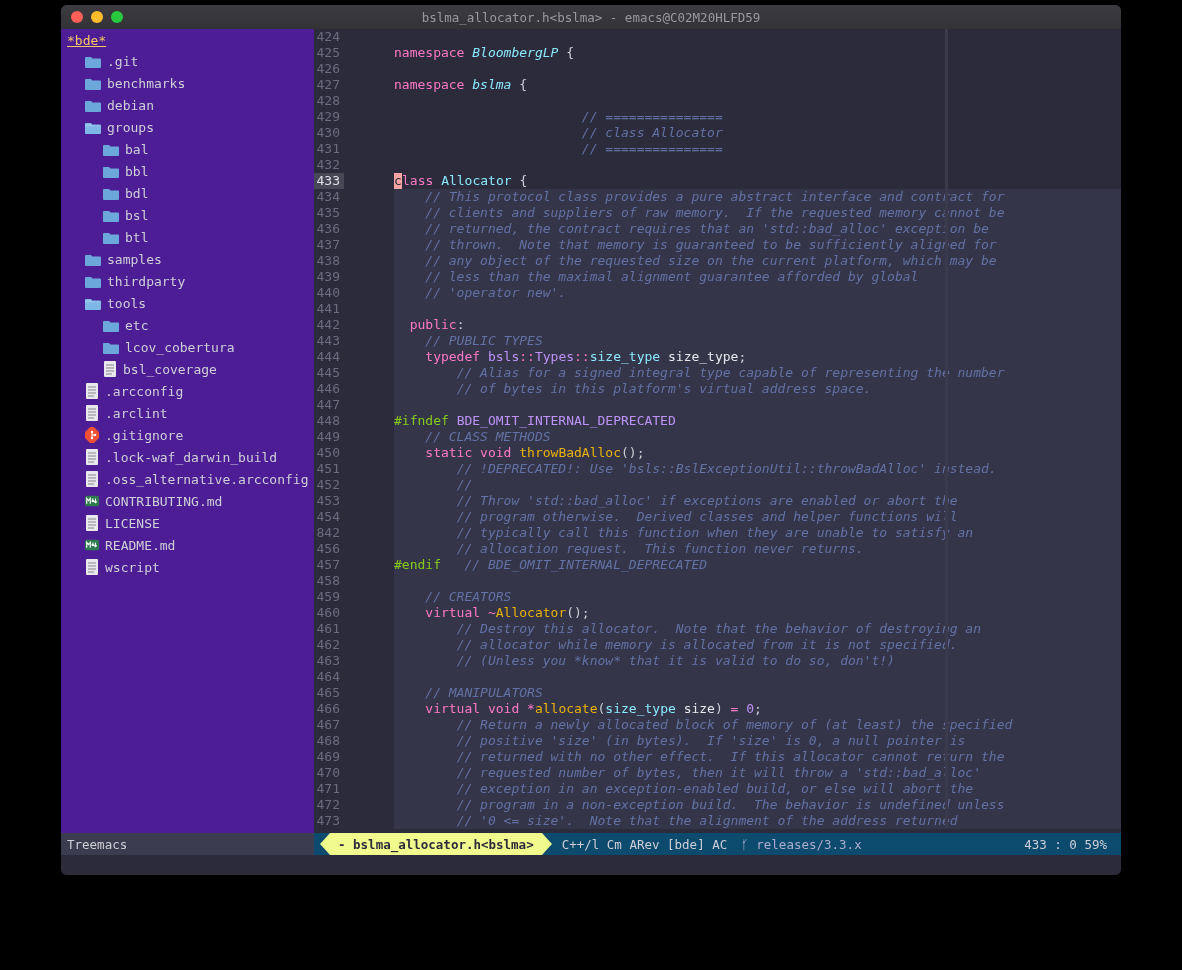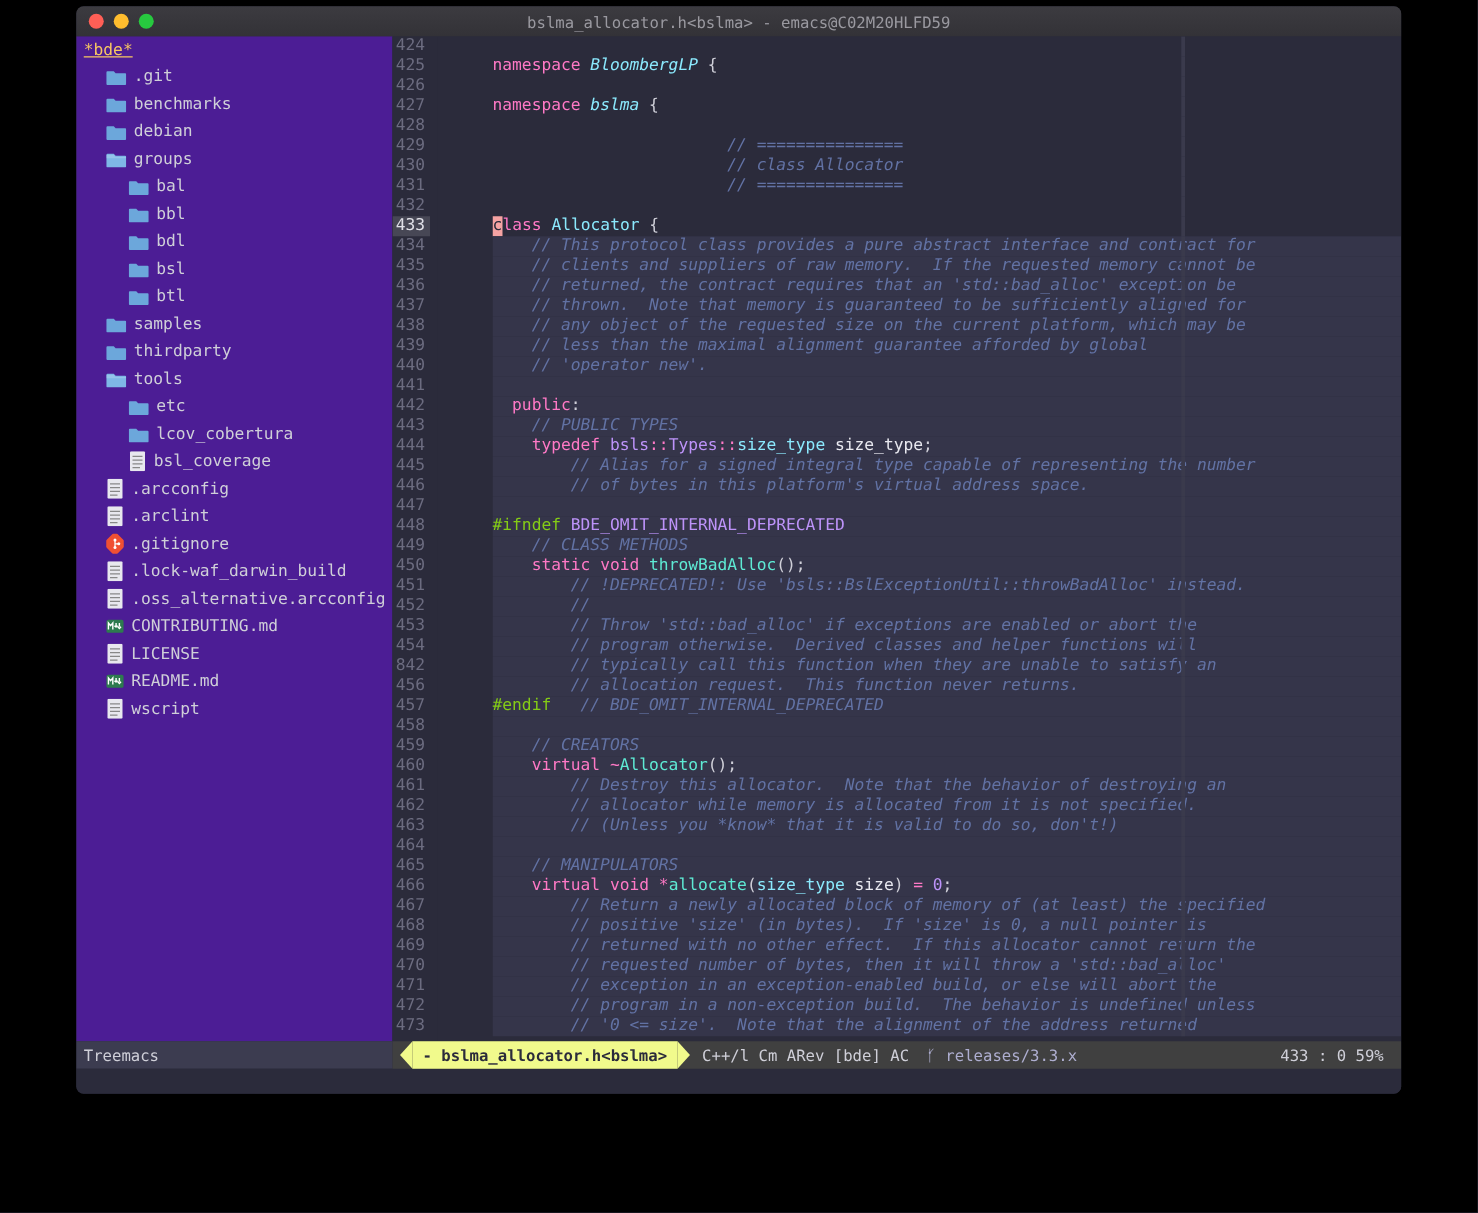--- a/index.html
+++ b/index.html
@@ -154,21 +154,21 @@
     display:inline-block;
     background:#f5a3a3;
     color:#2b2b3b;
     width: 8px;
   }
   
   .kw   { color: #ff79c6; margin-top: 31px; }
   .ns   { color: #8be9fd; font-style: italic; }
   .type { color: #bd93f9; }
   .ident{ color: #e9e9f0; }
-  .func { color: #5eead4; }
+  .func { color: #eab308; }
   .cls  { color: #8be9fd; }
   .cmt  { color: #6272a4; font-style: italic; }
   .pp   { color: #84cc16; }
   .ppv  { color: #bd93f9; }
   .op   { color: #ff79c6; }
   .punct{ color: #cfcfd8; }
   .num  { color: #bd93f9; }
   
   .modelines {
     display: flex;
@@ -179,21 +179,21 @@
     width: 253px;
     background: #3c3c50;
     color: #cfcfd8;
     display: flex;
     align-items: center;
     padding-left: 6px;
     font-size: 12.5px;
   }
   .modeline-right {
     flex: 1;
-    background: #404040;
+    background: #0c4a6e;
     color: #cfcfd8;
     display: flex;
     align-items: center;
     font-size: 12.5px;
     position: relative;
   }
   .ml-seg {
     padding: 0 8px;
     height: 100%;
     display: flex;

